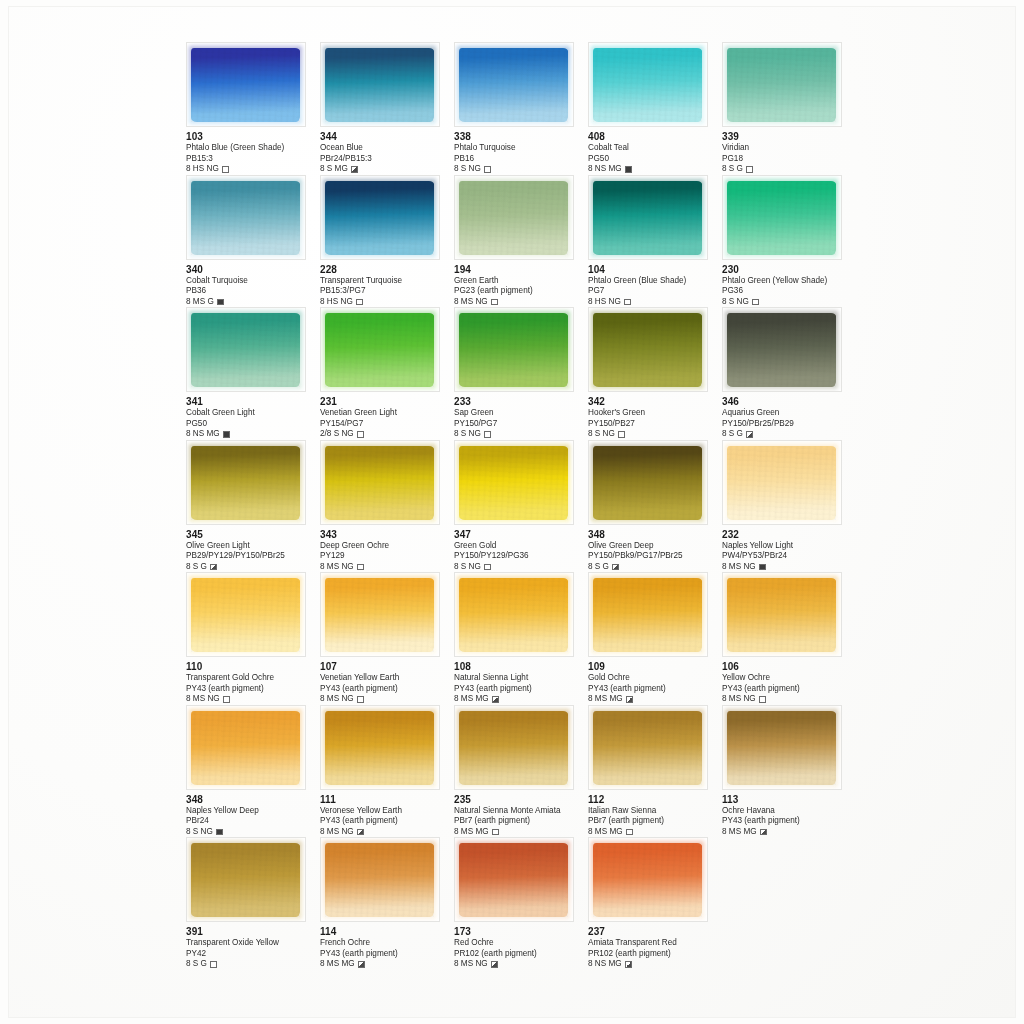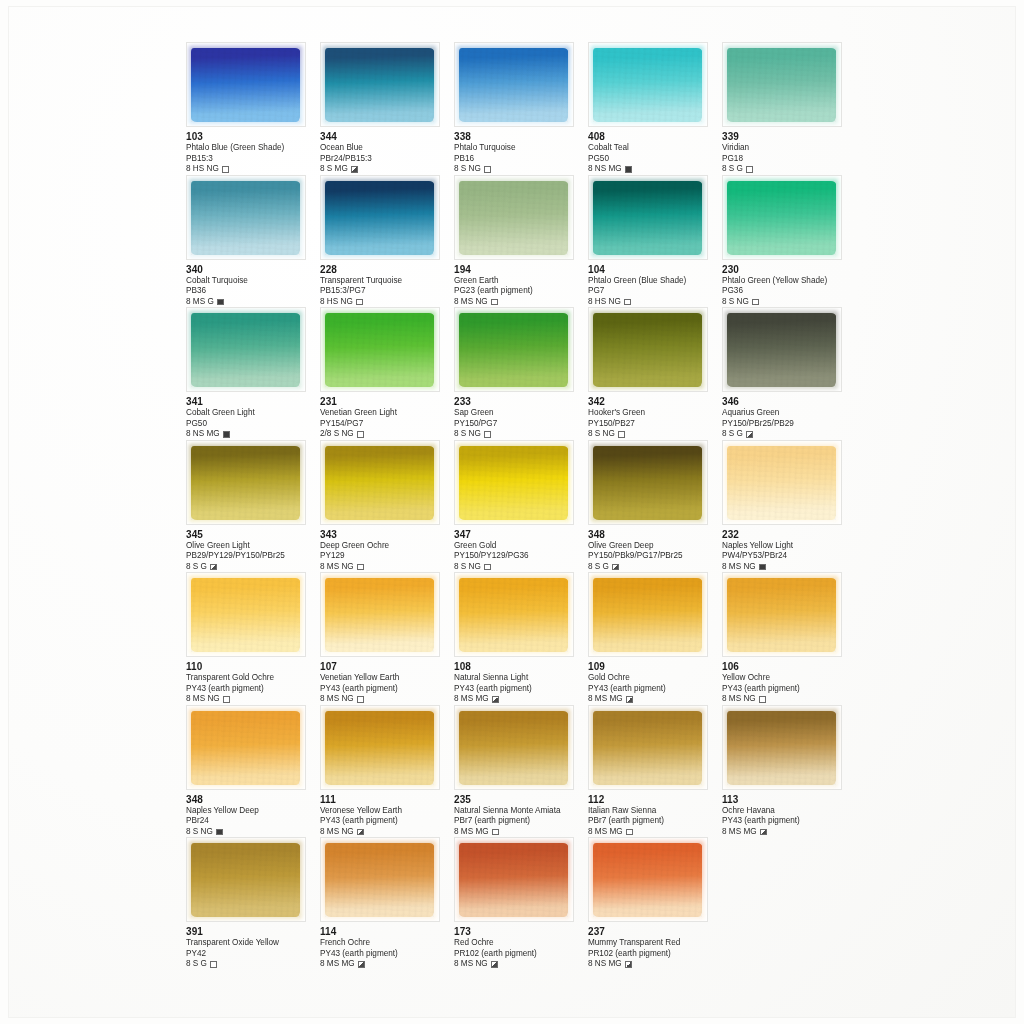--- a/index.html
+++ b/index.html
@@ -607,21 +607,21 @@
               <span class="sq half"></span>
             </div>
           </div>
         </div>
         <div class="cell">
           <div class="swatch-frame">
             <div class="swatch-paint" style="background: linear-gradient(178deg, rgb(224, 98, 44) 0%, rgb(224, 98, 44) 14%, rgb(232, 122, 65) 46%, rgb(248, 220, 184) 86%, rgb(248, 220, 184) 100%);"></div>
           </div>
           <div class="meta">
             <div class="code">237</div>
-            <div class="pname">Mummy Transparent Red</div>
+            <div class="pname">Amiata Transparent Red</div>
             <div class="pigment">PR102 (earth pigment)</div>
             <div class="specs">
               <span>8  NS  MG</span>
               <span class="sq half"></span>
             </div>
           </div>
         </div>
       </div>
   </div>
 </div>

